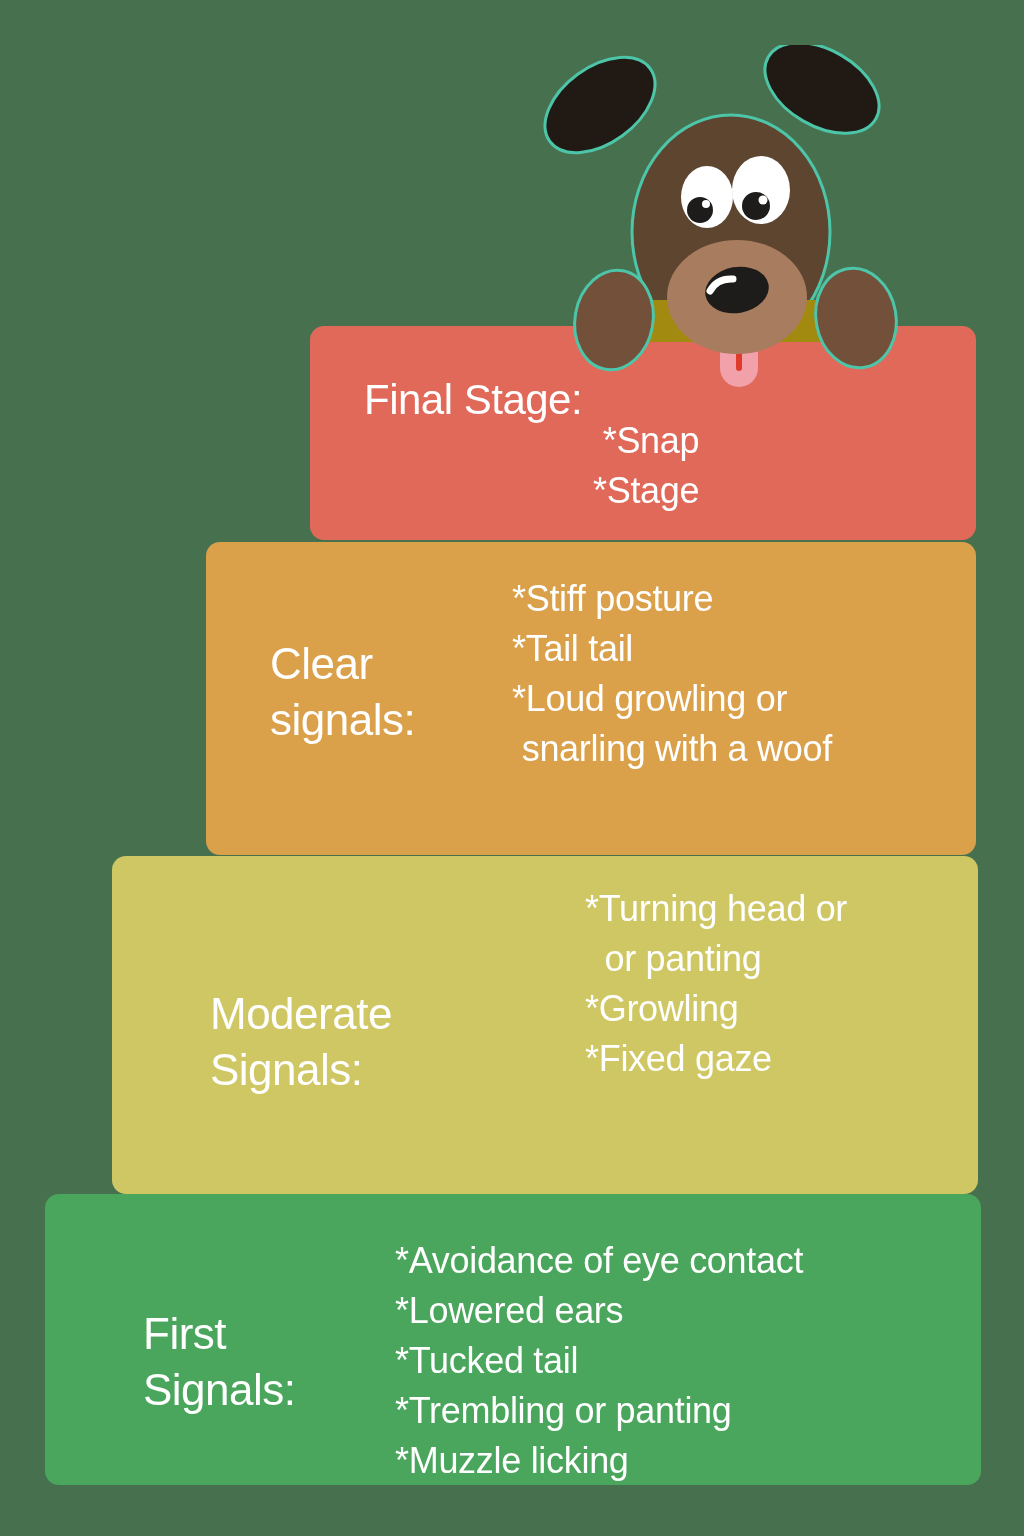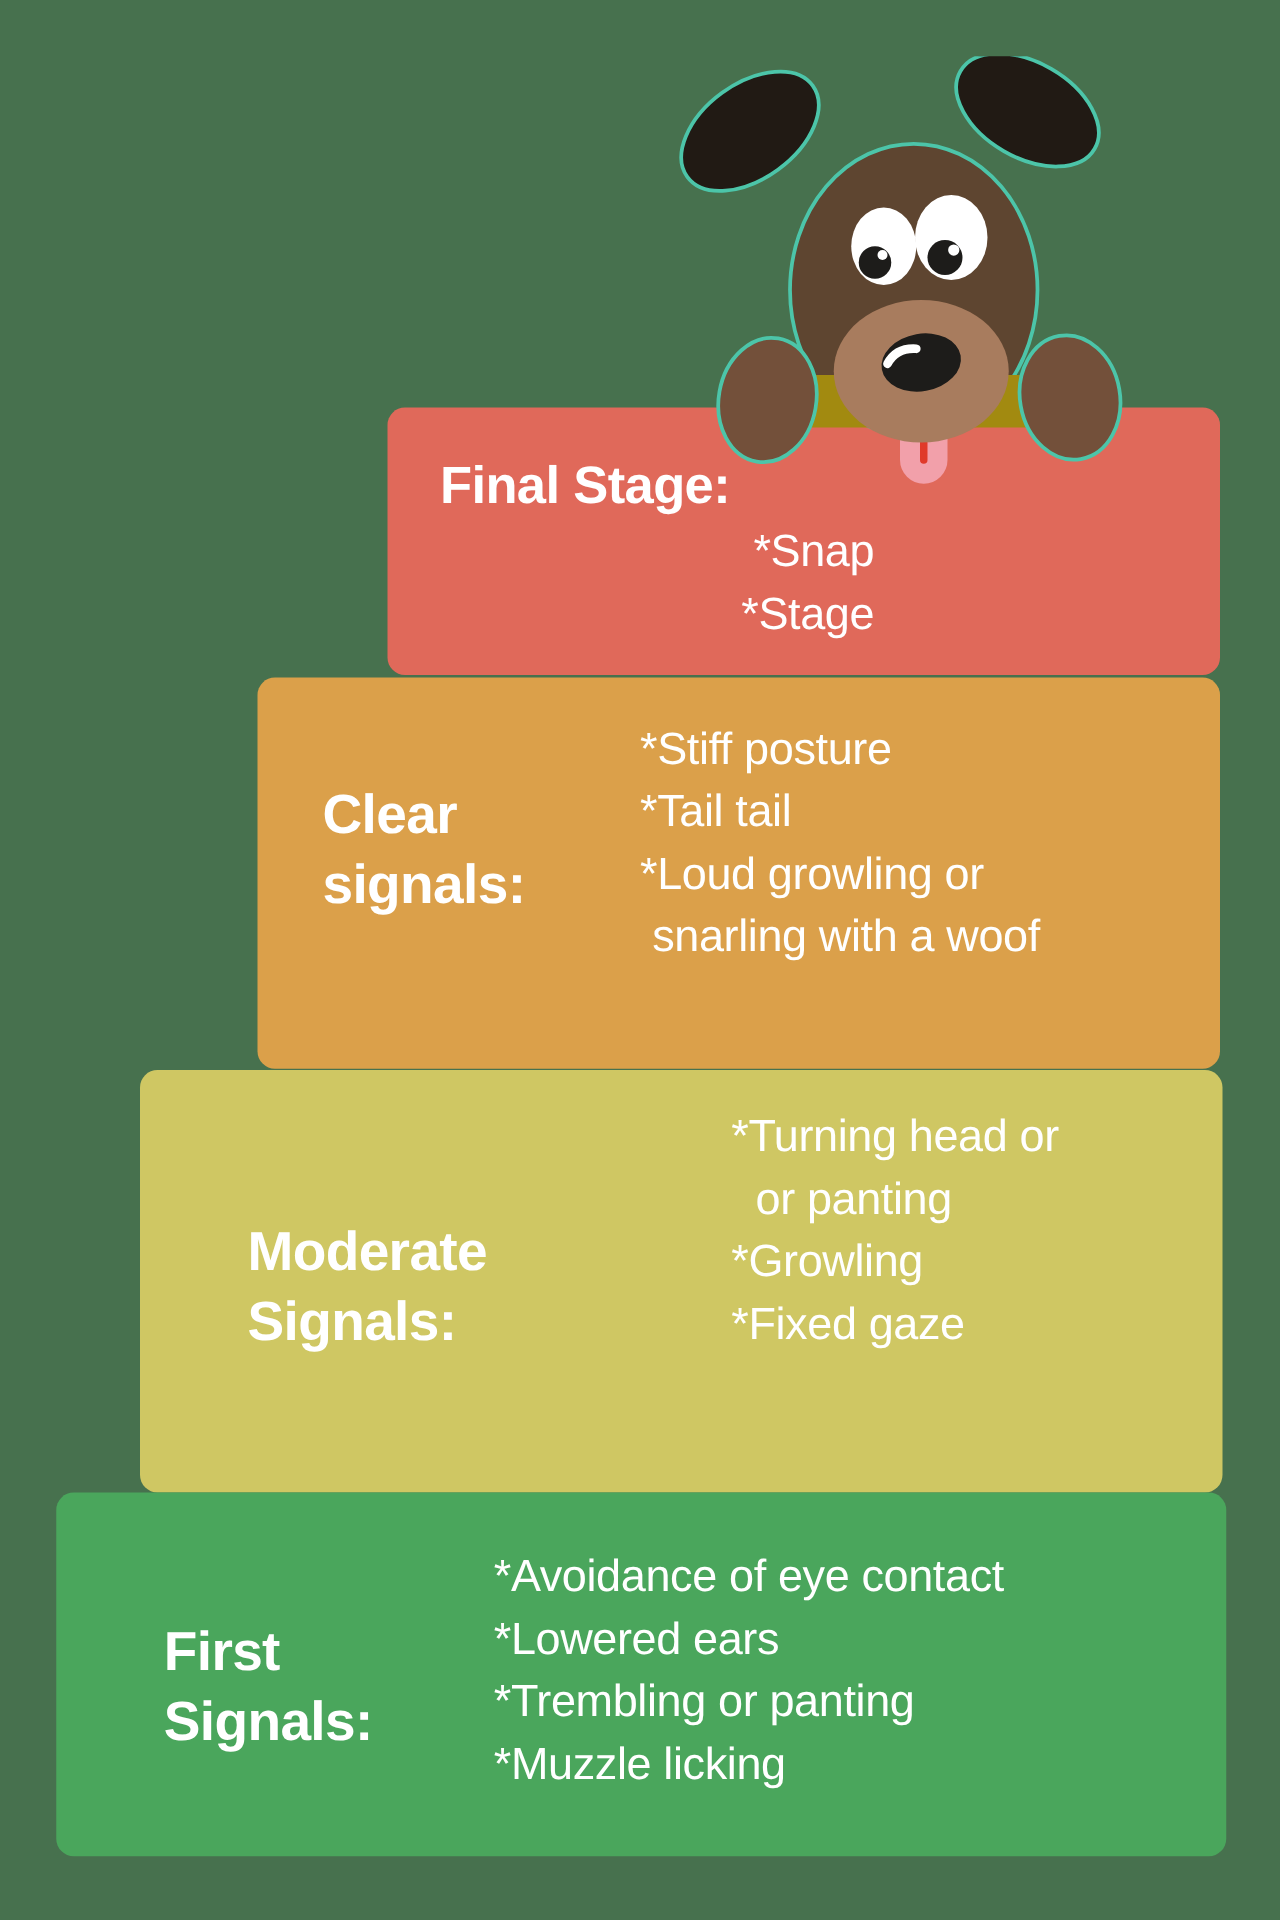--- a/index.html
+++ b/index.html
@@ -18,23 +18,23 @@
     position: absolute;
     border-radius: 14px;
   }
   .stage-final    { left: 310px; top: 326px;  width: 666px; height: 214px; background: var(--stage-final, #e0695a); }
   .stage-clear    { left: 206px; top: 542px;  width: 770px; height: 313px; background: var(--stage-clear, #dba04a); }
   .stage-moderate { left: 112px; top: 856px;  width: 866px; height: 338px; background: var(--stage-moderate, #cfc763); }
   .stage-first    { left: 45px;  top: 1194px; width: 936px; height: 291px; background: var(--stage-first, #4aa65c); }
 
   .heading {
     position: absolute;
-    margin: 0;
+    margin: 12px;
     color: var(--text-white, #ffffff);
-    font-weight: 700;
+    font-weight: 400;
     font-size: 44px;
     line-height: 56px;
     letter-spacing: -0.5px;
     white-space: pre-line;
   }
   .stage-final .heading    { left: 42px; top: 34px; font-size: 42px; }
   .stage-clear .heading    { left: 52px; top: 82px; }
   .stage-moderate .heading { left: 86px; top: 118px; }
   .stage-first .heading    { left: 86px; top: 100px; }
 
@@ -107,20 +107,21 @@
         <div class="signal-line">*Fixed gaze</div>
       </div>
   </section>
 
   <section class="stage stage-first">
     <h2 class="heading">First
 Signals:</h2>
     <div class="items">
         <div class="signal-line">*Avoidance of eye contact</div>
         <div class="signal-line">*Lowered ears</div>
+        <div class="signal-line">*Tucked tail</div>
         <div class="signal-line">*Trembling or panting</div>
         <div class="signal-line">*Muzzle licking</div>
       </div>
   </section>
 
   <svg class="dog" viewBox="530 45 380 350" aria-hidden="true">
     <ellipse class="ear" cx="600" cy="105" rx="62" ry="38" transform="rotate(-36 600 105)"></ellipse>
     <ellipse class="ear" cx="822" cy="88" rx="62" ry="38" transform="rotate(30 822 88)"></ellipse>
     <ellipse class="head" cx="731" cy="232" rx="99" ry="117"></ellipse>
     <rect class="collar" x="648" y="300" width="176" height="42"></rect>

